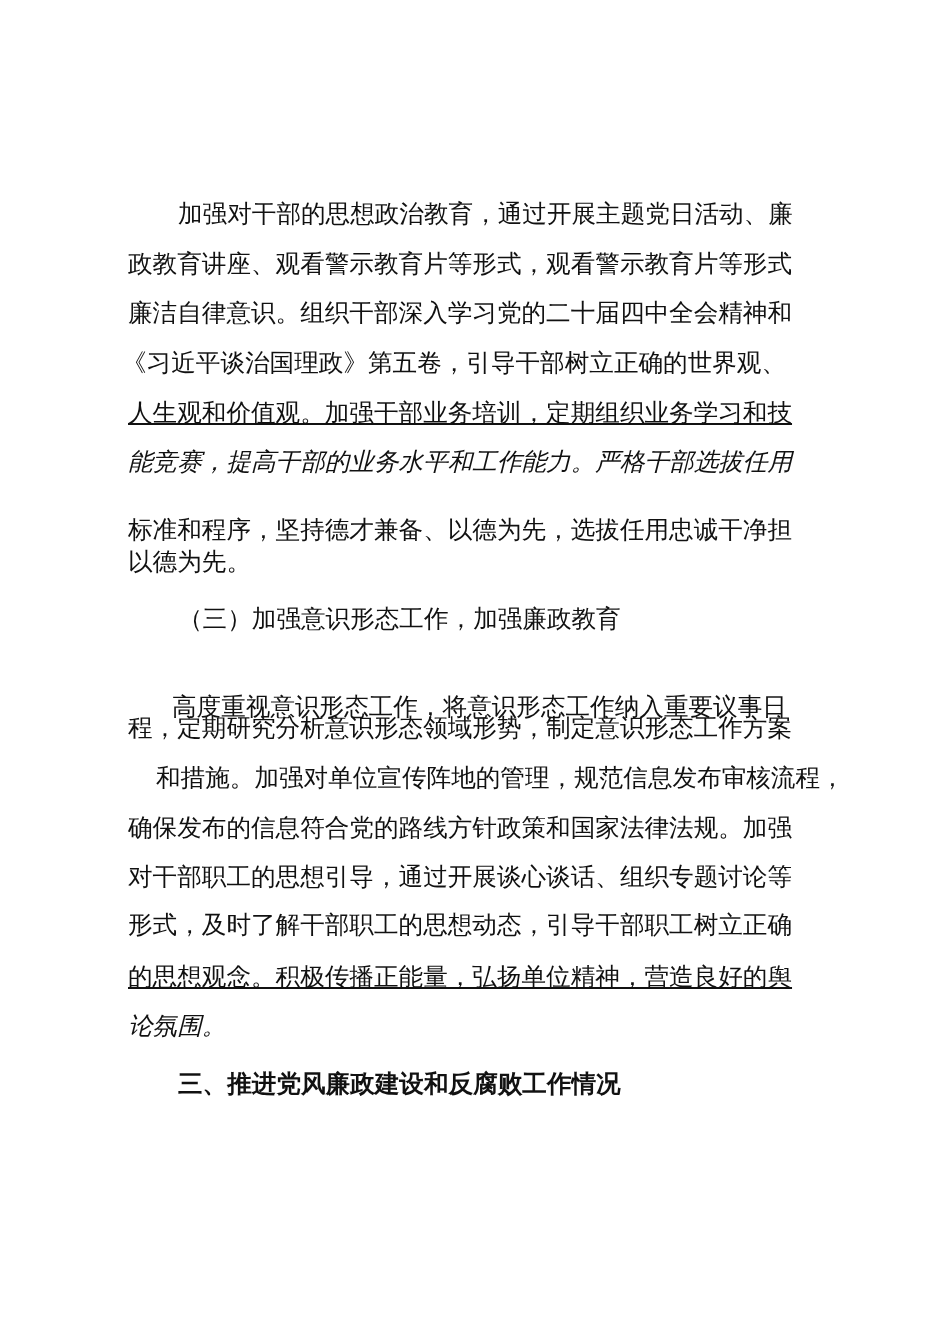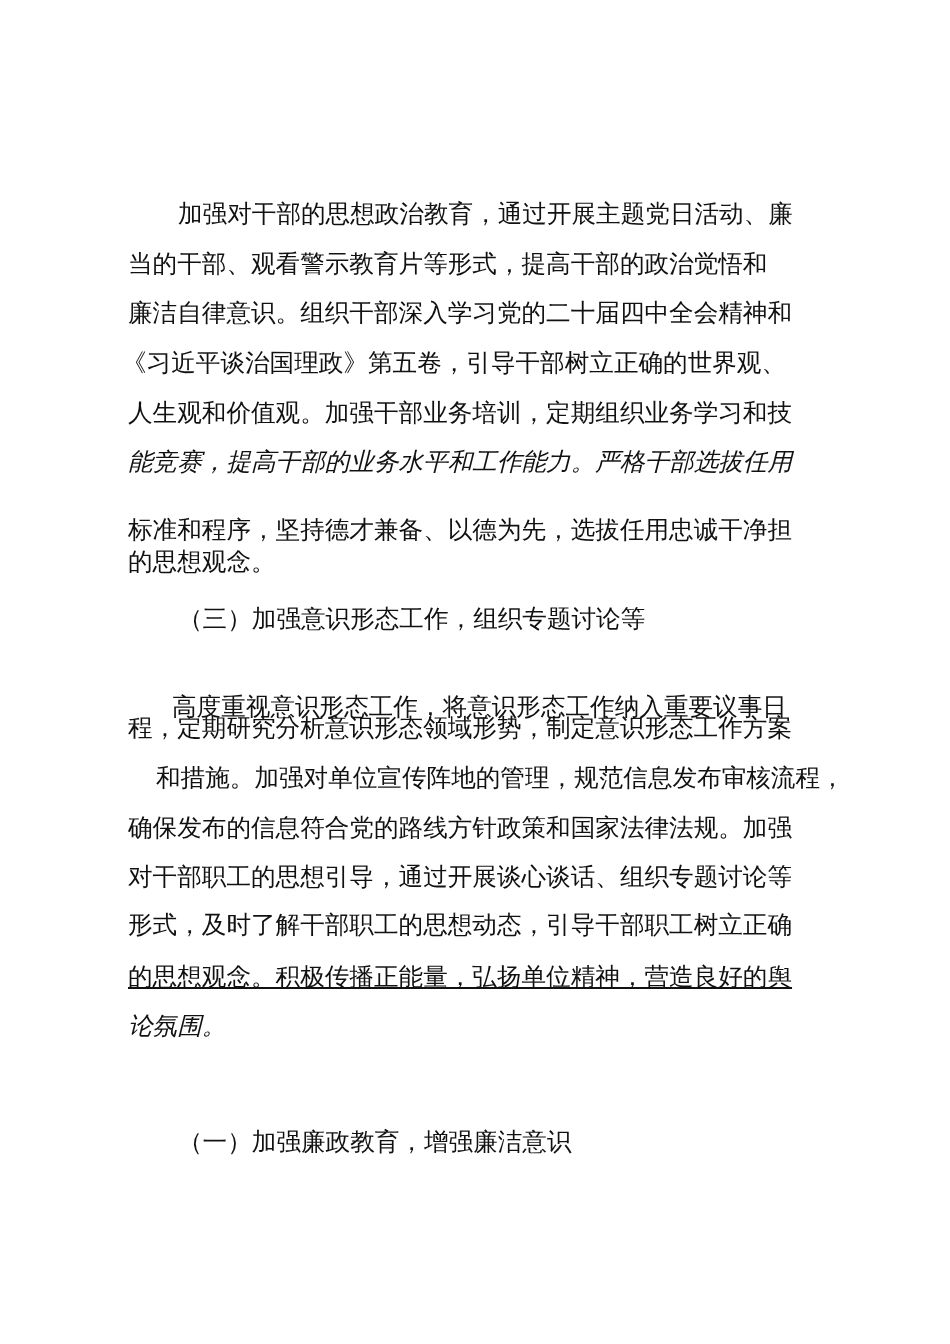--- a/index.html
+++ b/index.html
@@ -10,38 +10,38 @@
           white-space: nowrap; letter-spacing: 0px; }
   .bold { font-weight: bold; }
 </style>
 </head>
 <body>
 
 <div class="page">
 
   <div>
     <div class="line" style="top:199px; left:178px;">加强对干部的思想政治教育，通过开展主题党日活动、廉</div>
-    <div class="line" style="top:249px;">当的干部、观看警示教育片等形式，提高干部的政治觉悟和</div>
+    <div class="line" style="top:249px;">政教育讲座、观看警示教育片等形式，观看警示教育片等形式</div>
     <div class="line" style="top:298px;">廉洁自律意识。组织干部深入学习党的二十届四中全会精神和</div>
     <div class="line" style="top:348px; left:122px;">《习近平谈治国理政》第五卷，引导干部树立正确的世界观、</div>
-    <div class="line" style="top:398px;">人生观和价值观。加强干部业务培训，定期组织业务学习和技</div>
+    <div class="line" style="top:398px;text-decoration:underline;">人生观和价值观。加强干部业务培训，定期组织业务学习和技</div>
     <div class="line" style="top:447px;font-style:italic;">能竞赛，提高干部的业务水平和工作能力。严格干部选拔任用</div>
     <div class="line" style="top:515px;">标准和程序，坚持德才兼备、以德为先，选拔任用忠诚干净担</div>
-    <div class="line" style="top:547px;">的思想观念。</div>
+    <div class="line" style="top:547px;">以德为先。</div>
   </div>
 
-  <div class="line" style="top:604px; left:178px;">（三）加强意识形态工作，组织专题讨论等</div>
+  <div class="line" style="top:604px; left:178px;">（三）加强意识形态工作，加强廉政教育</div>
 
   <div>
     <div class="line" style="top:664px; left:172px;margin-top:28px;">高度重视意识形态工作，将意识形态工作纳入重要议事日</div>
     <div class="line" style="top:713px;">程，定期研究分析意识形态领域形势，制定意识形态工作方案</div>
     <div class="line" style="top:763px;margin-left:28px;">和措施。加强对单位宣传阵地的管理，规范信息发布审核流程，</div>
     <div class="line" style="top:813px;">确保发布的信息符合党的路线方针政策和国家法律法规。加强</div>
     <div class="line" style="top:862px;">对干部职工的思想引导，通过开展谈心谈话、组织专题讨论等</div>
     <div class="line" style="top:912px;font-family:Liberation Mono, monospace;">形式，及时了解干部职工的思想动态，引导干部职工树立正确</div>
     <div class="line" style="top:962px;text-decoration:underline;">的思想观念。积极传播正能量，弘扬单位精神，营造良好的舆</div>
     <div class="line" style="top:1011px;font-style:italic;">论氛围。</div>
   </div>
 
+  <div class="line bold" style="top:1069px; left:178px;">三、推进党风廉政建设和反腐败工作情况</div>
 
-  <div class="line" style="top:1127px; left:178px;">（一）加强廉政教育，增强廉洁意识</div>
 
 </div>
 
 </body></html>

